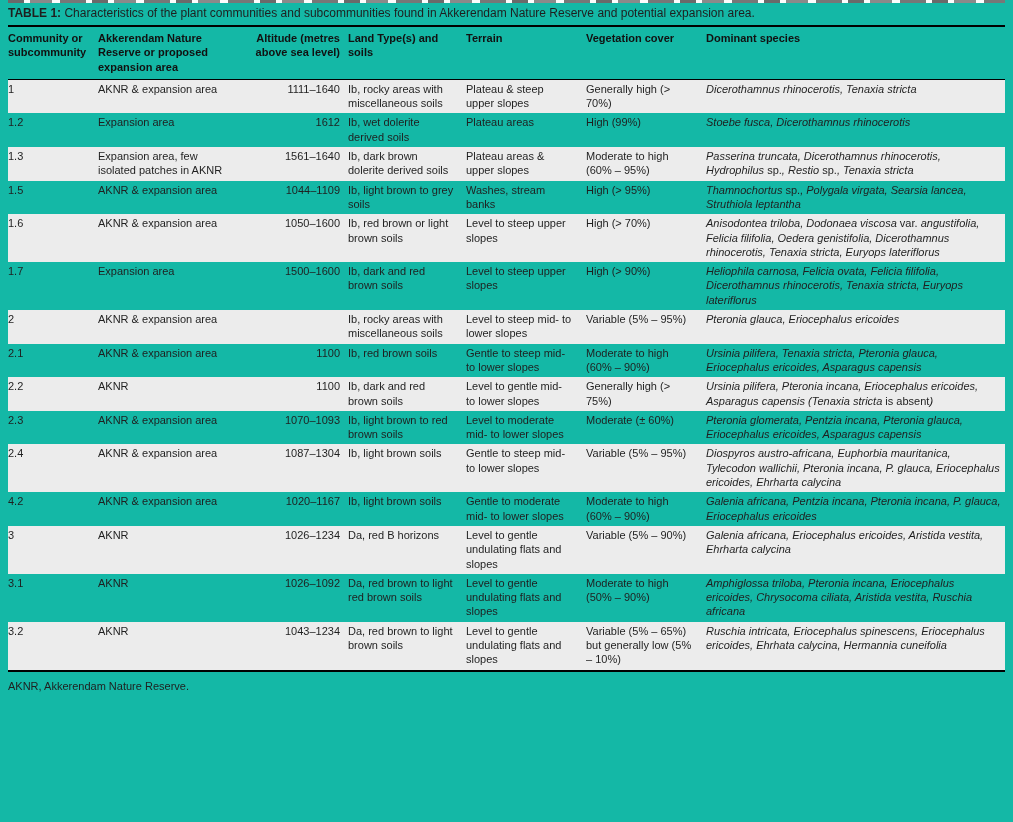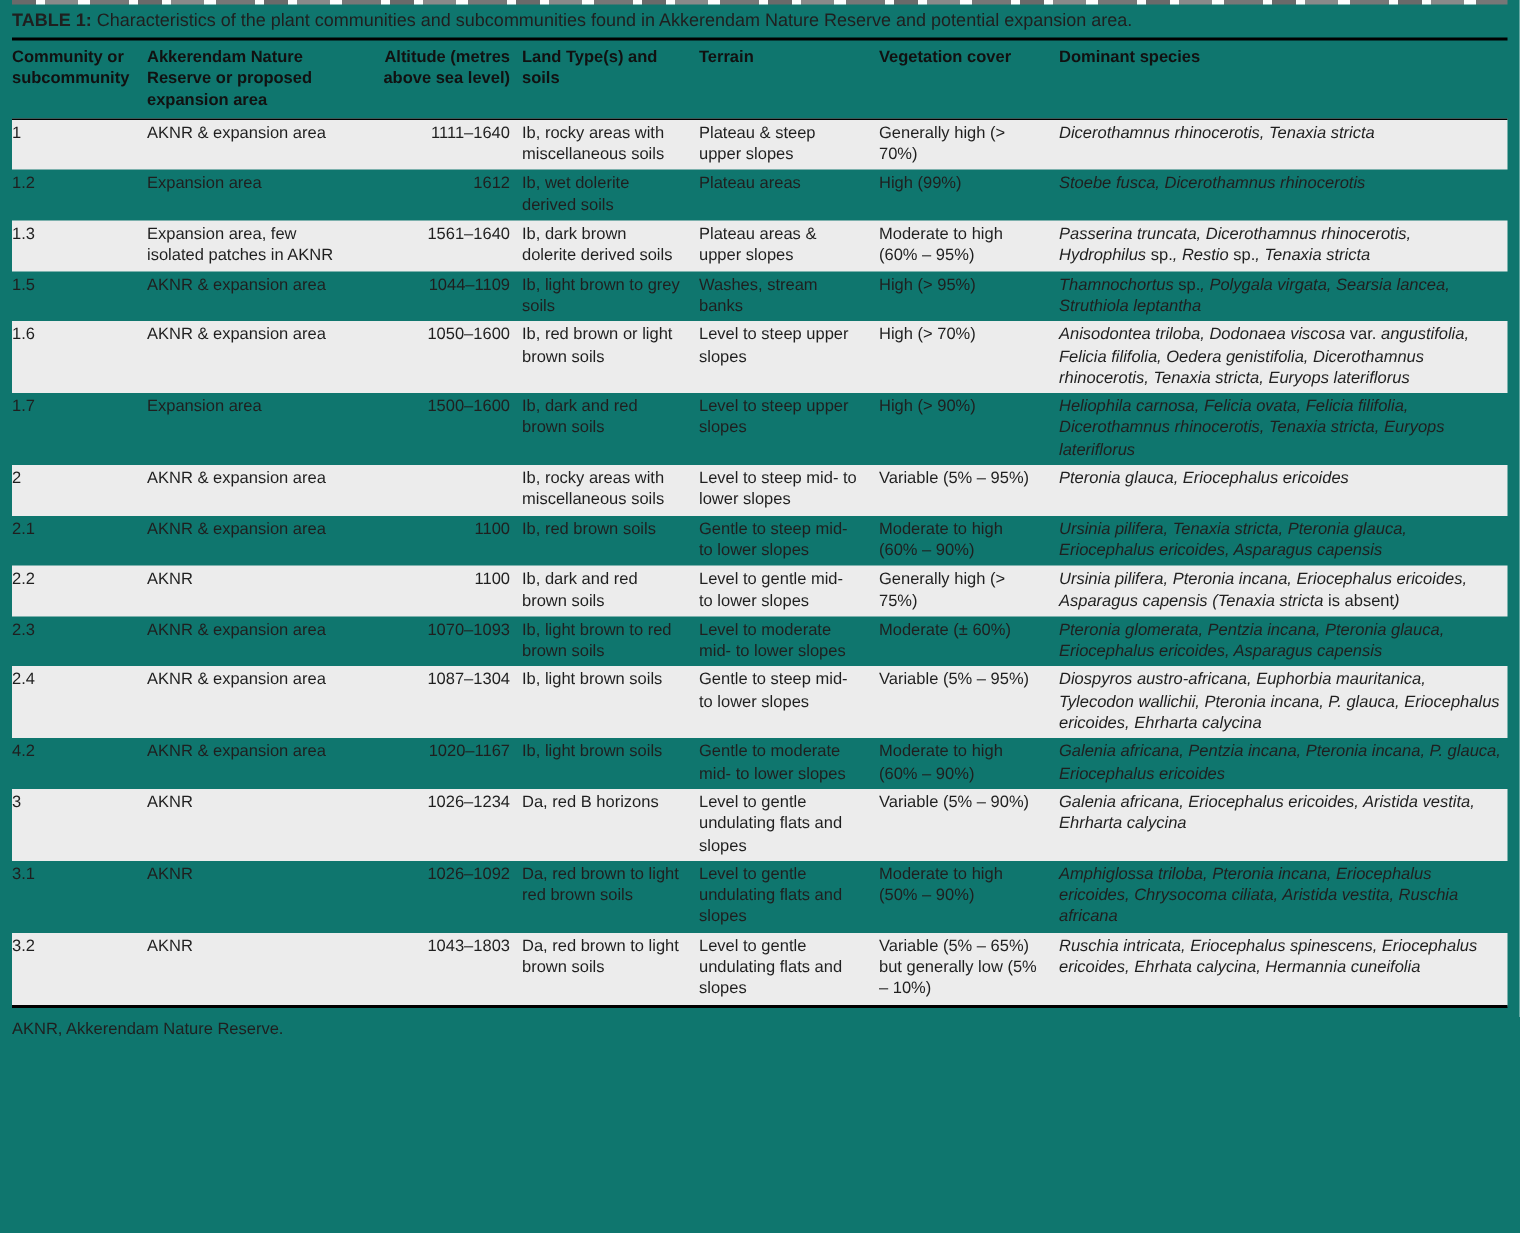--- a/index.html
+++ b/index.html
@@ -7,21 +7,21 @@
     padding: 0;
     background: #ffffff;
     font-family: "Liberation Sans", sans-serif;
     color: #1f1f1f;
   }
   .sheet {
     width: 1013px;
     min-height: 822px;
     box-sizing: border-box;
     padding: 0 8px 6px 8px;
-    background: #0f766e;
+    background: #14b8a6;
   }
   .crop-strip {
     height: 3px;
     margin: 0 0 3px 0;
     background: repeating-linear-gradient(90deg,
       #6a6a6a 0 16px, #fdfdfd 16px 22px,
       #8a8a8a 22px 44px, #fdfdfd 44px 52px,
       #777777 52px 78px, #fdfdfd 78px 84px);
   }
   .table-title {
@@ -227,21 +227,21 @@
       <td data-field="area">AKNR</td>
       <td data-field="altitude">1026–1092</td>
       <td data-field="land_type">Da, red brown to light red brown soils</td>
       <td data-field="terrain">Level to gentle undulating flats and slopes</td>
       <td data-field="vegetation_cover">Moderate to high (50% – 90%)</td>
       <td data-field="dominant_species">Amphiglossa triloba, Pteronia incana, Eriocephalus ericoides, Chrysocoma ciliata, Aristida vestita, Ruschia africana</td>
     </tr>
         <tr>
       <td data-field="community">3.2</td>
       <td data-field="area">AKNR</td>
-      <td data-field="altitude">1043–1803</td>
+      <td data-field="altitude">1043–1234</td>
       <td data-field="land_type">Da, red brown to light brown soils</td>
       <td data-field="terrain">Level to gentle undulating flats and slopes</td>
       <td data-field="vegetation_cover">Variable (5% – 65%) but generally low (5% – 10%)</td>
       <td data-field="dominant_species">Ruschia intricata, Eriocephalus spinescens, Eriocephalus ericoides, Ehrhata calycina, Hermannia cuneifolia</td>
     </tr>
       </tbody>
   </table>
 
   <p class="footer-line footer-abbrev">AKNR, Akkerendam Nature Reserve.</p>
 

